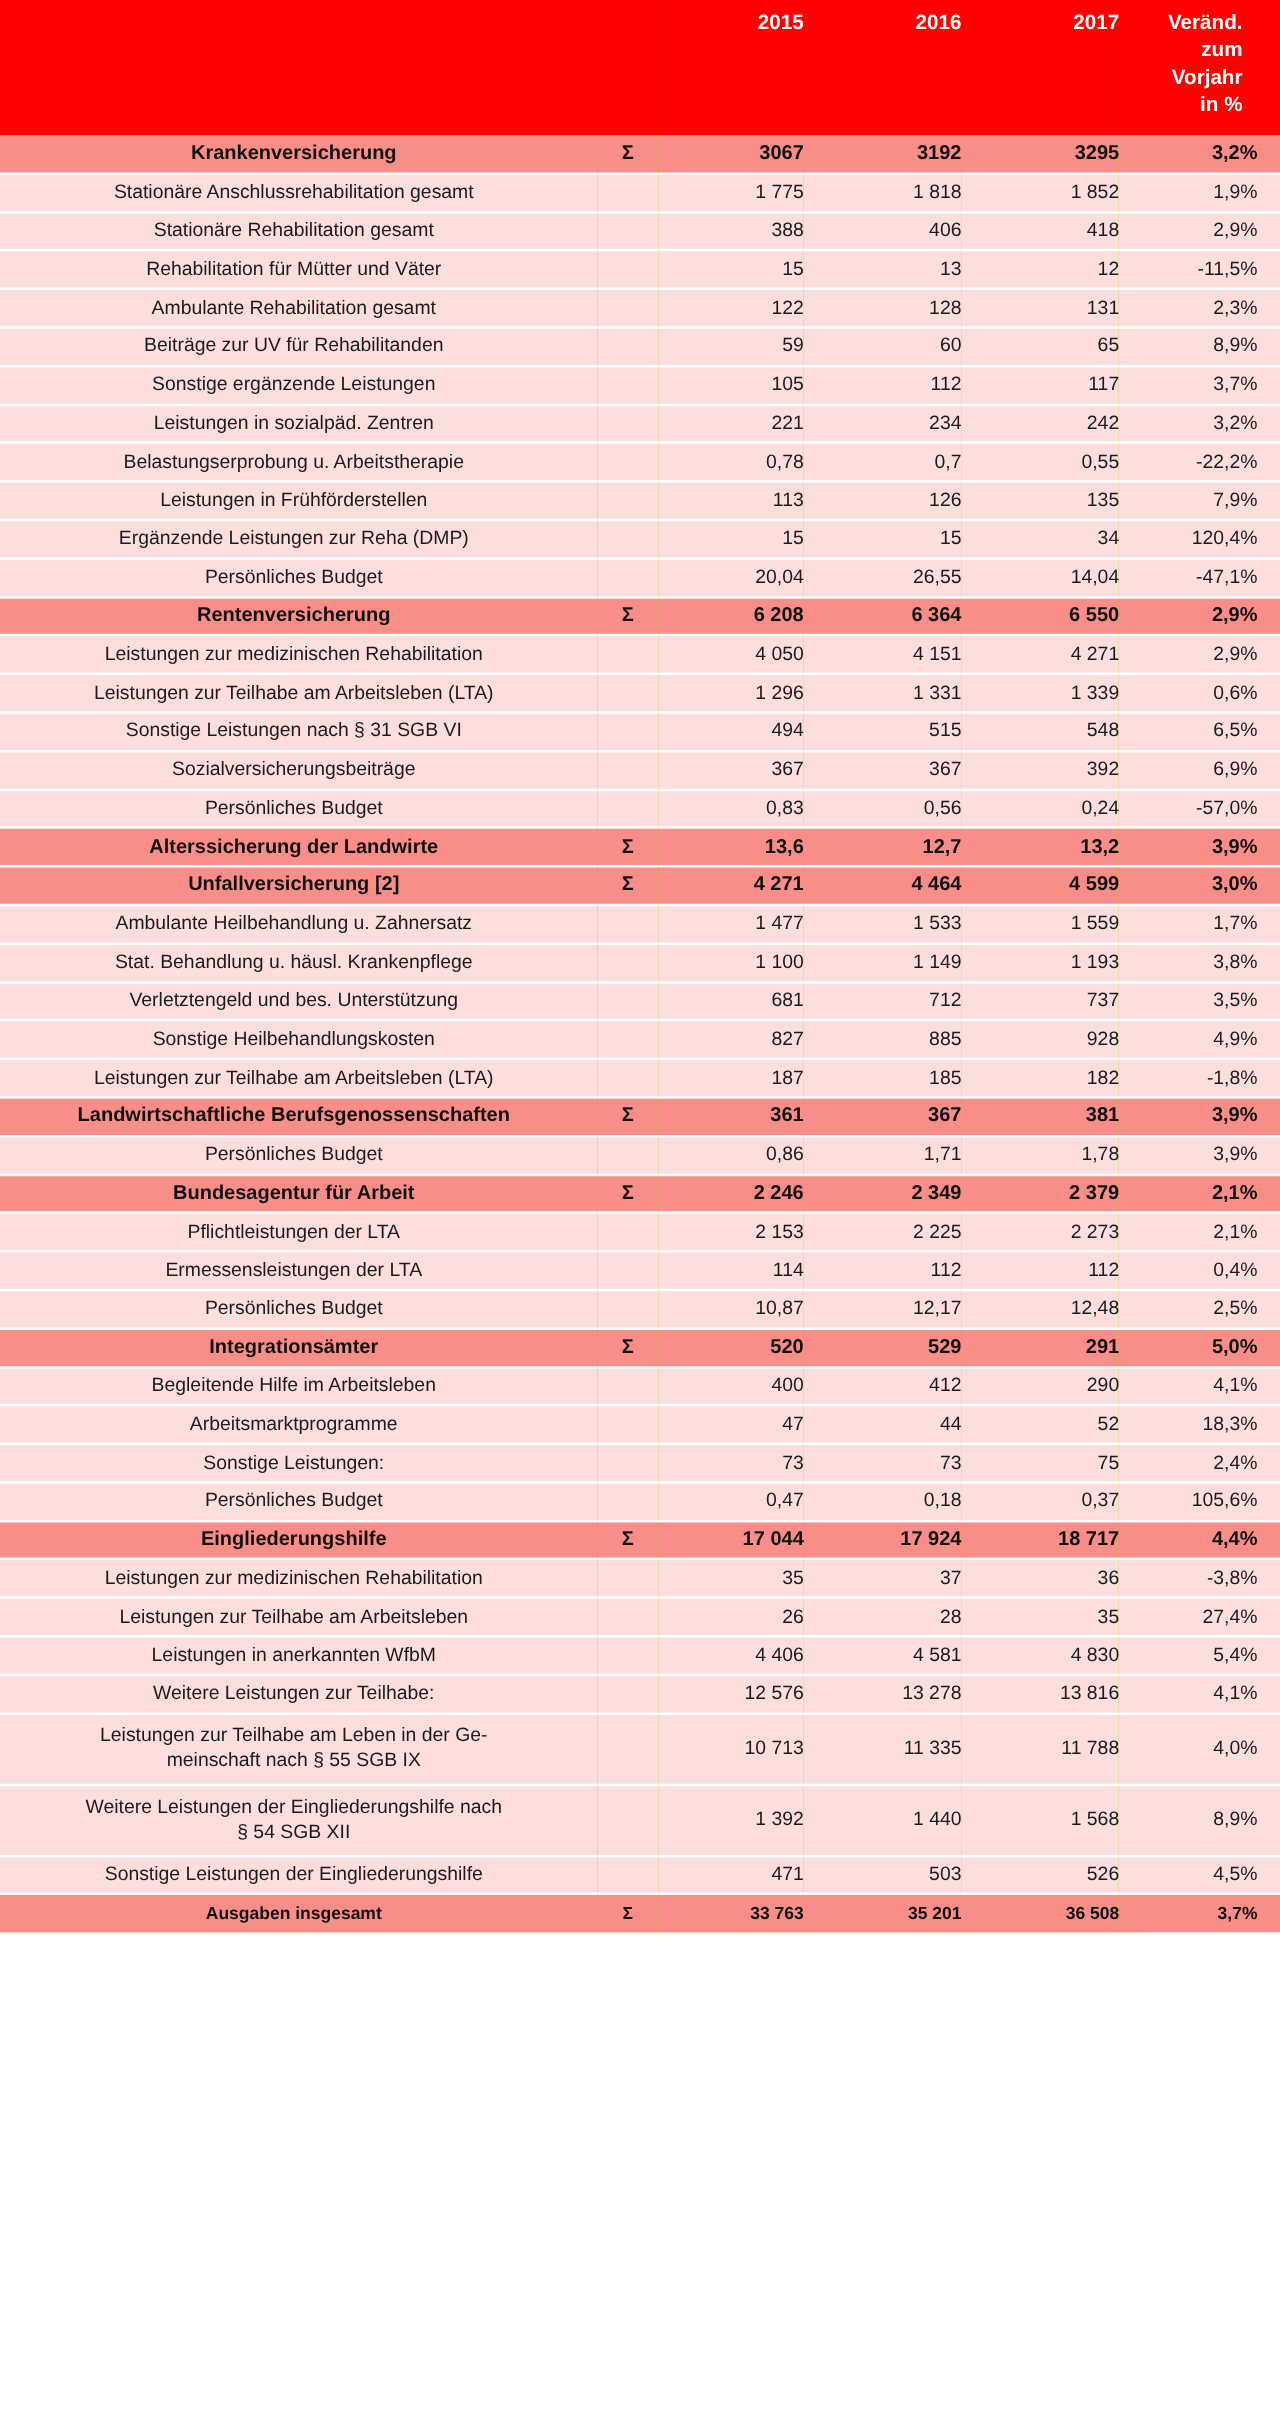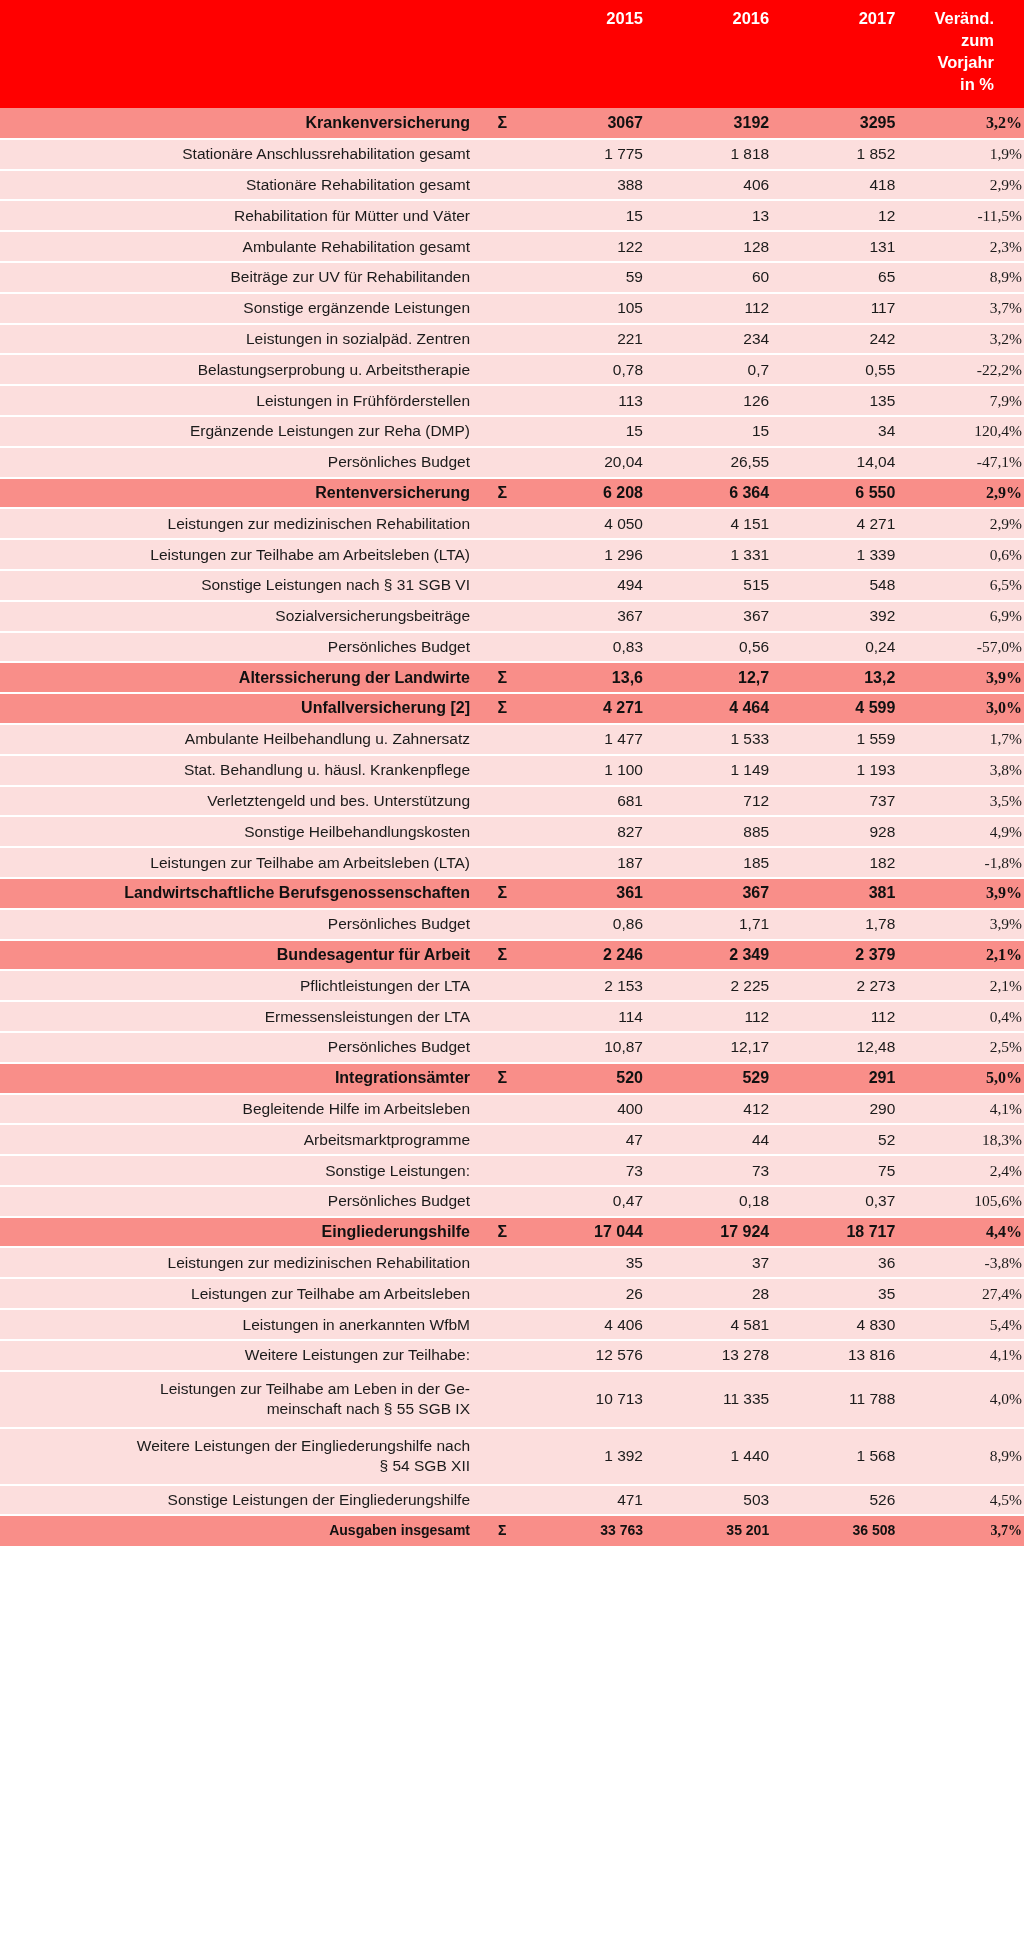--- a/index.html
+++ b/index.html
@@ -86,41 +86,40 @@
   tr.row-total td {
     background: #f98e89;
     font-weight: bold;
     font-size: 14px;
     color: #111111;
     border-bottom: 0;
   }
 
   td.cell-label {
     padding-right: 8px;
-    text-align: right;
+    text-align: center;
   }
   td.cell-label.two-line {
     padding-top: 6px;
     padding-bottom: 6px;
   }
   td.cell-sigma {
     text-align: center;
     font-weight: bold;
     font-size: 16px;
   }
   td.cell-num {
     text-align: right;
     padding-right: 0;
     white-space: nowrap;
   }
   td.cell-chg {
     text-align: right;
-    padding-right: 2px;
+    padding-right: 18px;
     white-space: nowrap;
-    font-family: Liberation Serif, serif;
   }
 
   tr.row-tall { height: 57px; }
 </style>
 </head>
 <body>
 
 <div class="table-wrap">
   <table class="rehab-table">
     <colgroup>

